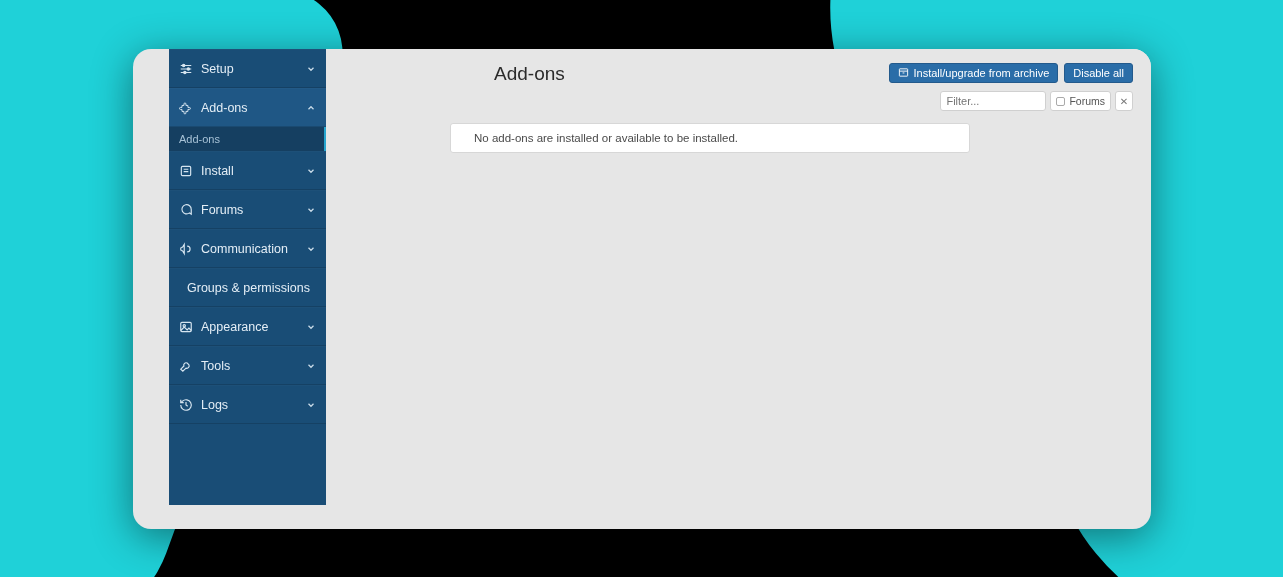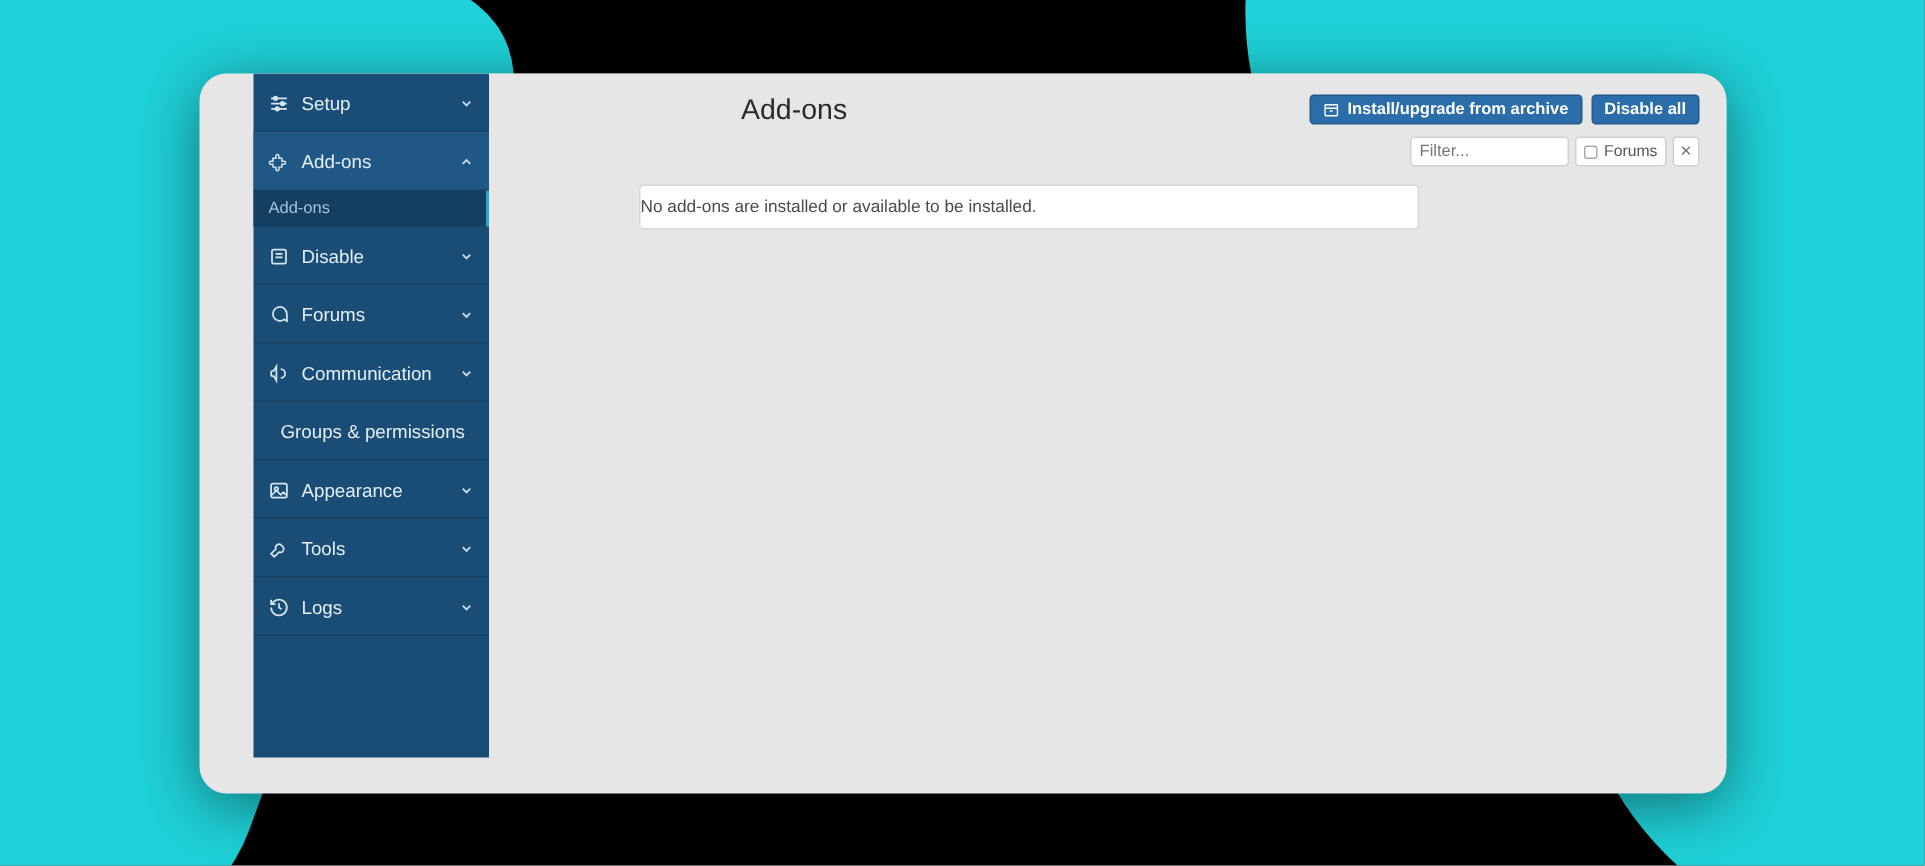--- a/index.html
+++ b/index.html
@@ -108,23 +108,22 @@
   .page-title-wrap { margin-left: 150px; }
   .page-title { font-size: 19px; color:#2b2b2b; font-weight:400; }
   .actions { display:flex; gap:6px; }
   .btn {
     background:#2a6da8;
     border:1px solid #235a8c;
     color:#fff;
     font-size:11px;
     padding:3px 8px;
     border-radius:3px;
-    display:flex;align-items:center;gap:5px;
+    display:flex;gap:5px;
     cursor:pointer;
-    font-weight:bold;
   }
   .filter-row {
     display:flex;justify-content:flex-end;gap:4px;
     margin-top:6px;
     align-items:center;
   }
   .filter-input {
     width: 106px;
     height: 20px;
     border:1px solid #d0d0d0;
@@ -146,25 +145,25 @@
     cursor:pointer;
   }
   .clear-box {
     height:20px;width:18px;
     border:1px solid #d0d0d0;border-radius:3px;
     background:#fff;
     display:flex;align-items:center;justify-content:center;
     font-size:10px;color:#777;cursor:pointer;
   }
   .content-box {
-    margin: 12px 0 0 82px;
+    margin: 12px 0 0 106px;
     background:#fff;
     border:1px solid #d7d7d7;
     border-radius:3px;
-    padding: 8px 0;
+    padding: 8px 23px;
     font-size:11.5px;
     color:#4a4a4a;
     width: 520px;
   }
   svg { display:block; }
 </style>
 </head>
 <body>
 
 <div class="bg-shape-1"></div>
@@ -202,21 +201,21 @@
       <div class="sub-item">
         <span>Add-ons</span>
       </div>
 
       <div class="nav-item">
         <svg width="14" height="14" viewBox="0 0 24 24" fill="none" stroke="#d6e5f0" stroke-width="2">
             <rect x="4" y="4" width="16" height="16" rx="2"></rect>
             <line x1="8" y1="9" x2="16" y2="9"></line>
             <line x1="8" y1="13" x2="16" y2="13"></line>
           </svg>
-        <span class="label">Disable</span>
+        <span class="label">Install</span>
         <svg class="chev" width="10" height="10" viewBox="0 0 24 24" fill="none" stroke="currentColor" stroke-width="3">
             <polyline points="6 9 12 15 18 9"></polyline>
           </svg>
       </div>
 
       <div class="nav-item">
         <svg width="14" height="14" viewBox="0 0 24 24" fill="none" stroke="#d6e5f0" stroke-width="2">
             <path d="M21 11a8 8 0 1 0-3 6l3 2z"></path>
           </svg>
         <span class="label">Forums</span>

